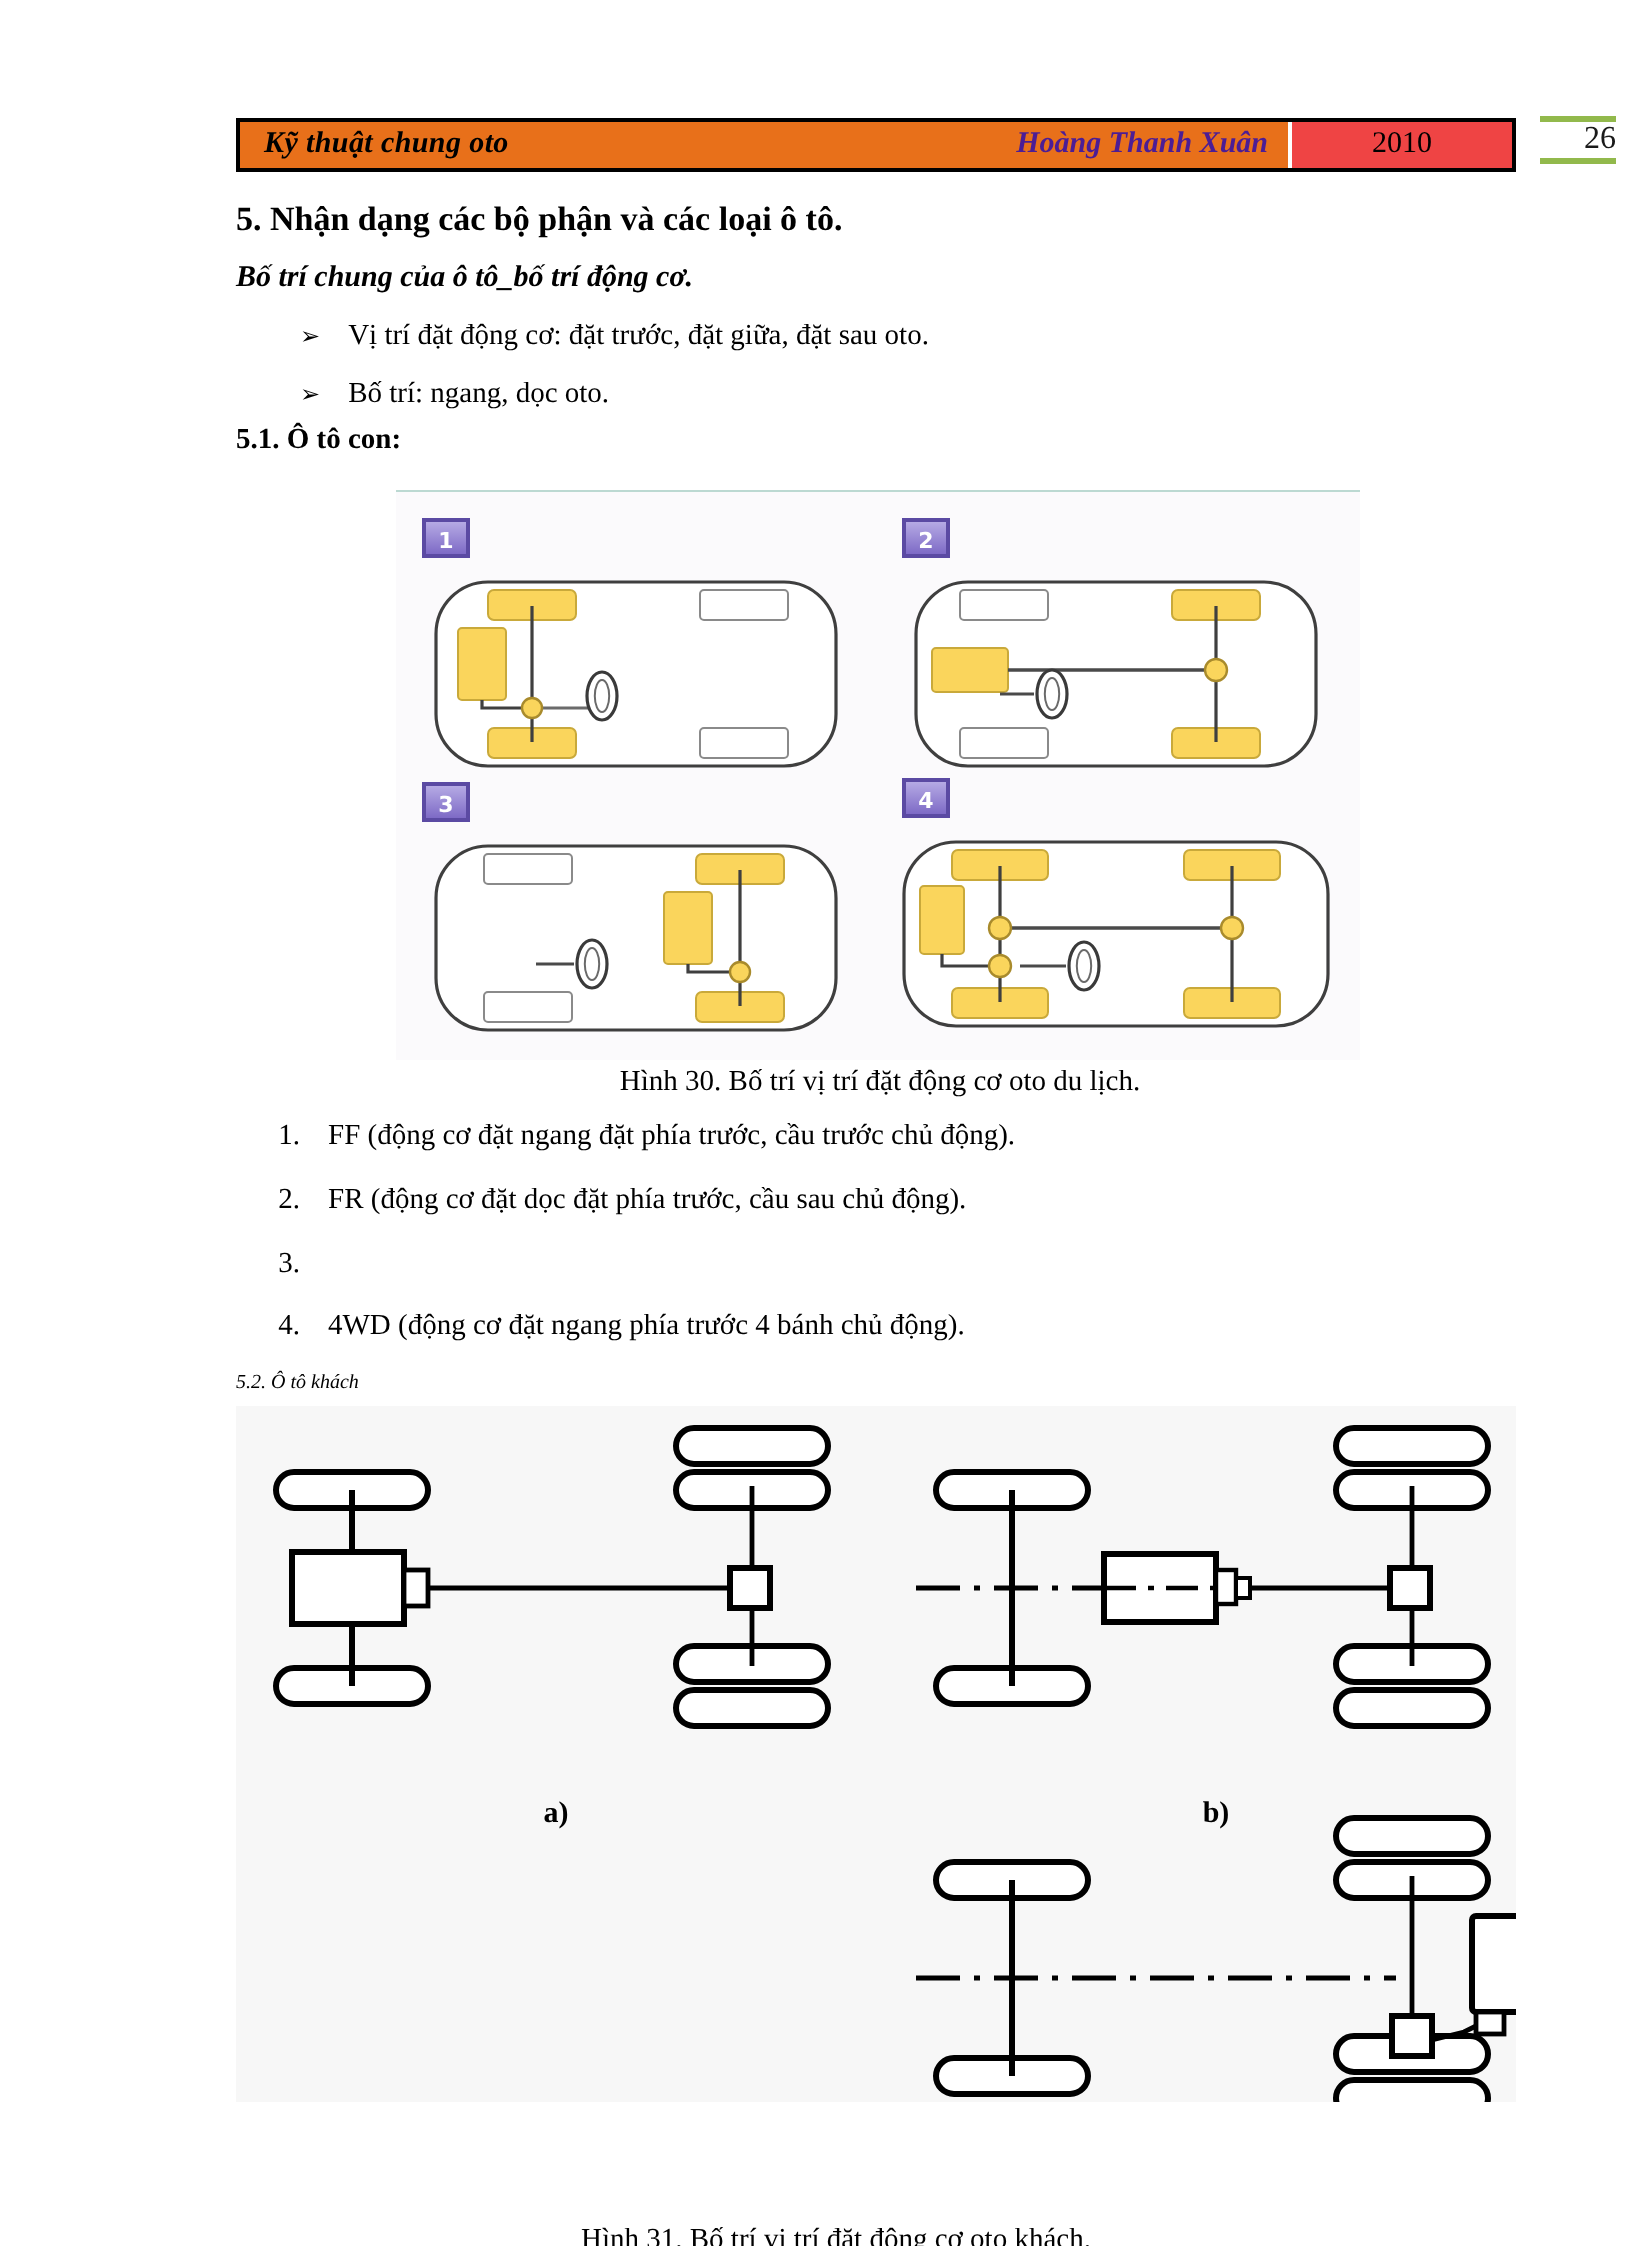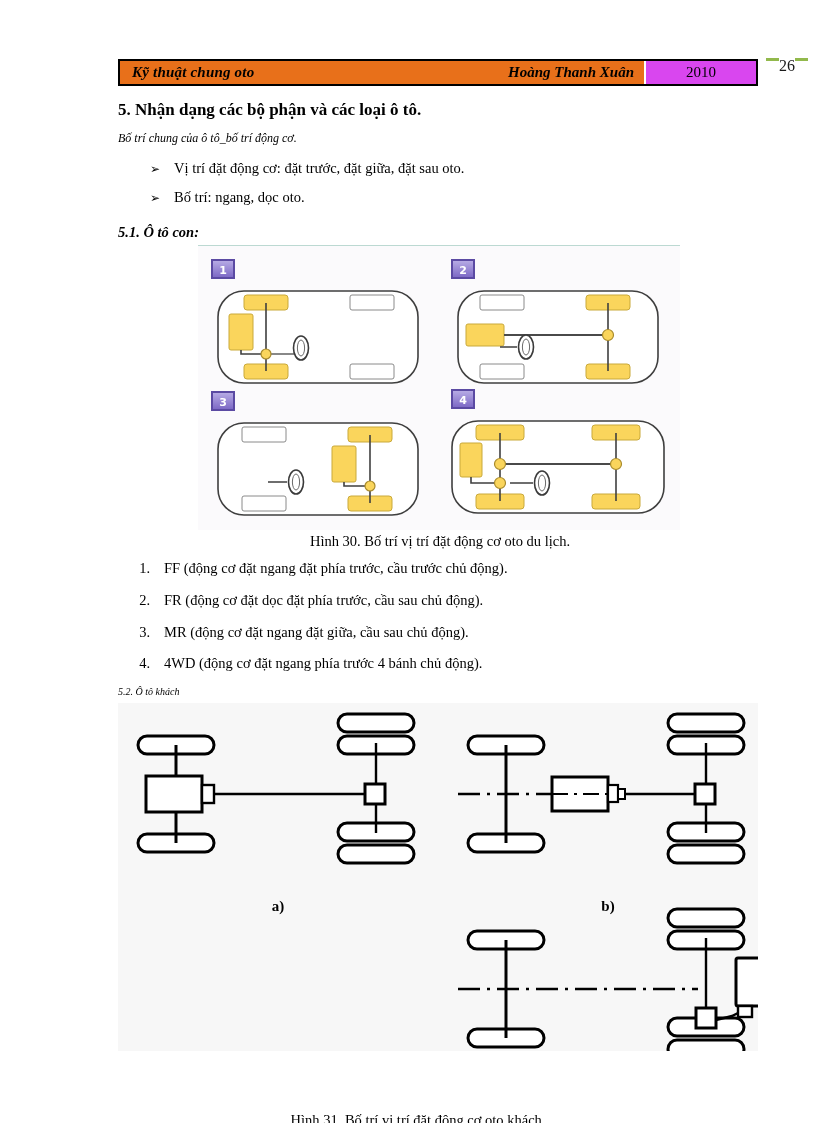--- a/index.html
+++ b/index.html
@@ -41,87 +41,86 @@
   .header-author-cell {
     background: #E8701A;
     display: flex;
     align-items: center;
     padding-right: 10px;
   }
   .header-author {
     font-style: italic;
     font-weight: bold;
     font-size: 15px;
-    color: #000000;
+    color: #4c1d95;
   }
   .header-year-cell {
     width: 112px;
-    background: #d946ef;
+    background: #ef4444;
     border-left: 2px solid #ffffff;
     display: flex;
     align-items: center;
     justify-content: center;
   }
   .header-year {
     font-size: 15px;
     color: #000;
   }
 
   
   .pagenum-wrap {
     position: absolute;
     left: 766px; top: 58px;
     width: 42px; height: 24px;
     display: flex;
-    flex-direction: row;
+    flex-direction: column;
     justify-content: space-between;
-    align-items: flex-start;
+    align-items: flex-end;
   }
   .pagenum-rule {
     width: 38px; height: 3px;
     background: #92B94C;
   }
   .pagenum {
     font-size: 16px;
     line-height: 1;
     color: #1a1a1a;
   }
 
   .h-main {
     position: absolute;
     left: 118px; top: 100px;
     font-weight: bold;
     font-size: 17px;
   }
   .h-sub-italic {
     position: absolute;
     left: 118px; top: 131px;
-    font-weight: normal;
+    font-weight: bold;
     font-style: italic;
-    font-size: 12px;
+    font-size: 15px;
   }
   .bullet-row {
     position: absolute;
     left: 150px;
     font-size: 14.5px;
     display: flex;
     align-items: baseline;
     gap: 14px;
   }
   .bullet-row.b1 { top: 160px; }
   .bullet-row.b2 { top: 189px; }
   .bullet-mark {
     font-family: "DejaVu Sans", sans-serif;
     font-size: 12px;
   }
   .h-51 {
     position: absolute;
-    left: 118px; top: 224px;
+    left: 118px; top: 212px;
     font-weight: bold;
-    font-style: italic;
     font-size: 14.5px;
   }
   .h-52 {
     position: absolute;
     left: 118px; top: 686px;
     font-weight: normal;
     font-style: italic;
     font-size: 10px;
   }
   .caption {
@@ -299,21 +298,20 @@
 <div class="num-row r1">
   <span class="n">1.</span>
   <span>FF (động cơ đặt ngang đặt phía trước, cầu trước chủ động).</span>
 </div>
 <div class="num-row r2">
   <span class="n">2.</span>
   <span>FR (động cơ đặt dọc đặt phía trước, cầu sau chủ động).</span>
 </div>
 <div class="num-row r3">
   <span class="n">3.</span>
-  <span>MR (động cơ đặt ngang đặt giữa, cầu sau chủ động).</span>
 </div>
 <div class="num-row r4">
   <span class="n">4.</span>
   <span>4WD (động cơ đặt ngang phía trước 4 bánh chủ động).</span>
 </div>
 
 <div class="h-52">5.2. Ô tô khách</div>
 
 <div class="fig31">
 <svg width="640" height="348" viewBox="0 0 640 348" xmlns="http://www.w3.org/2000/svg">

